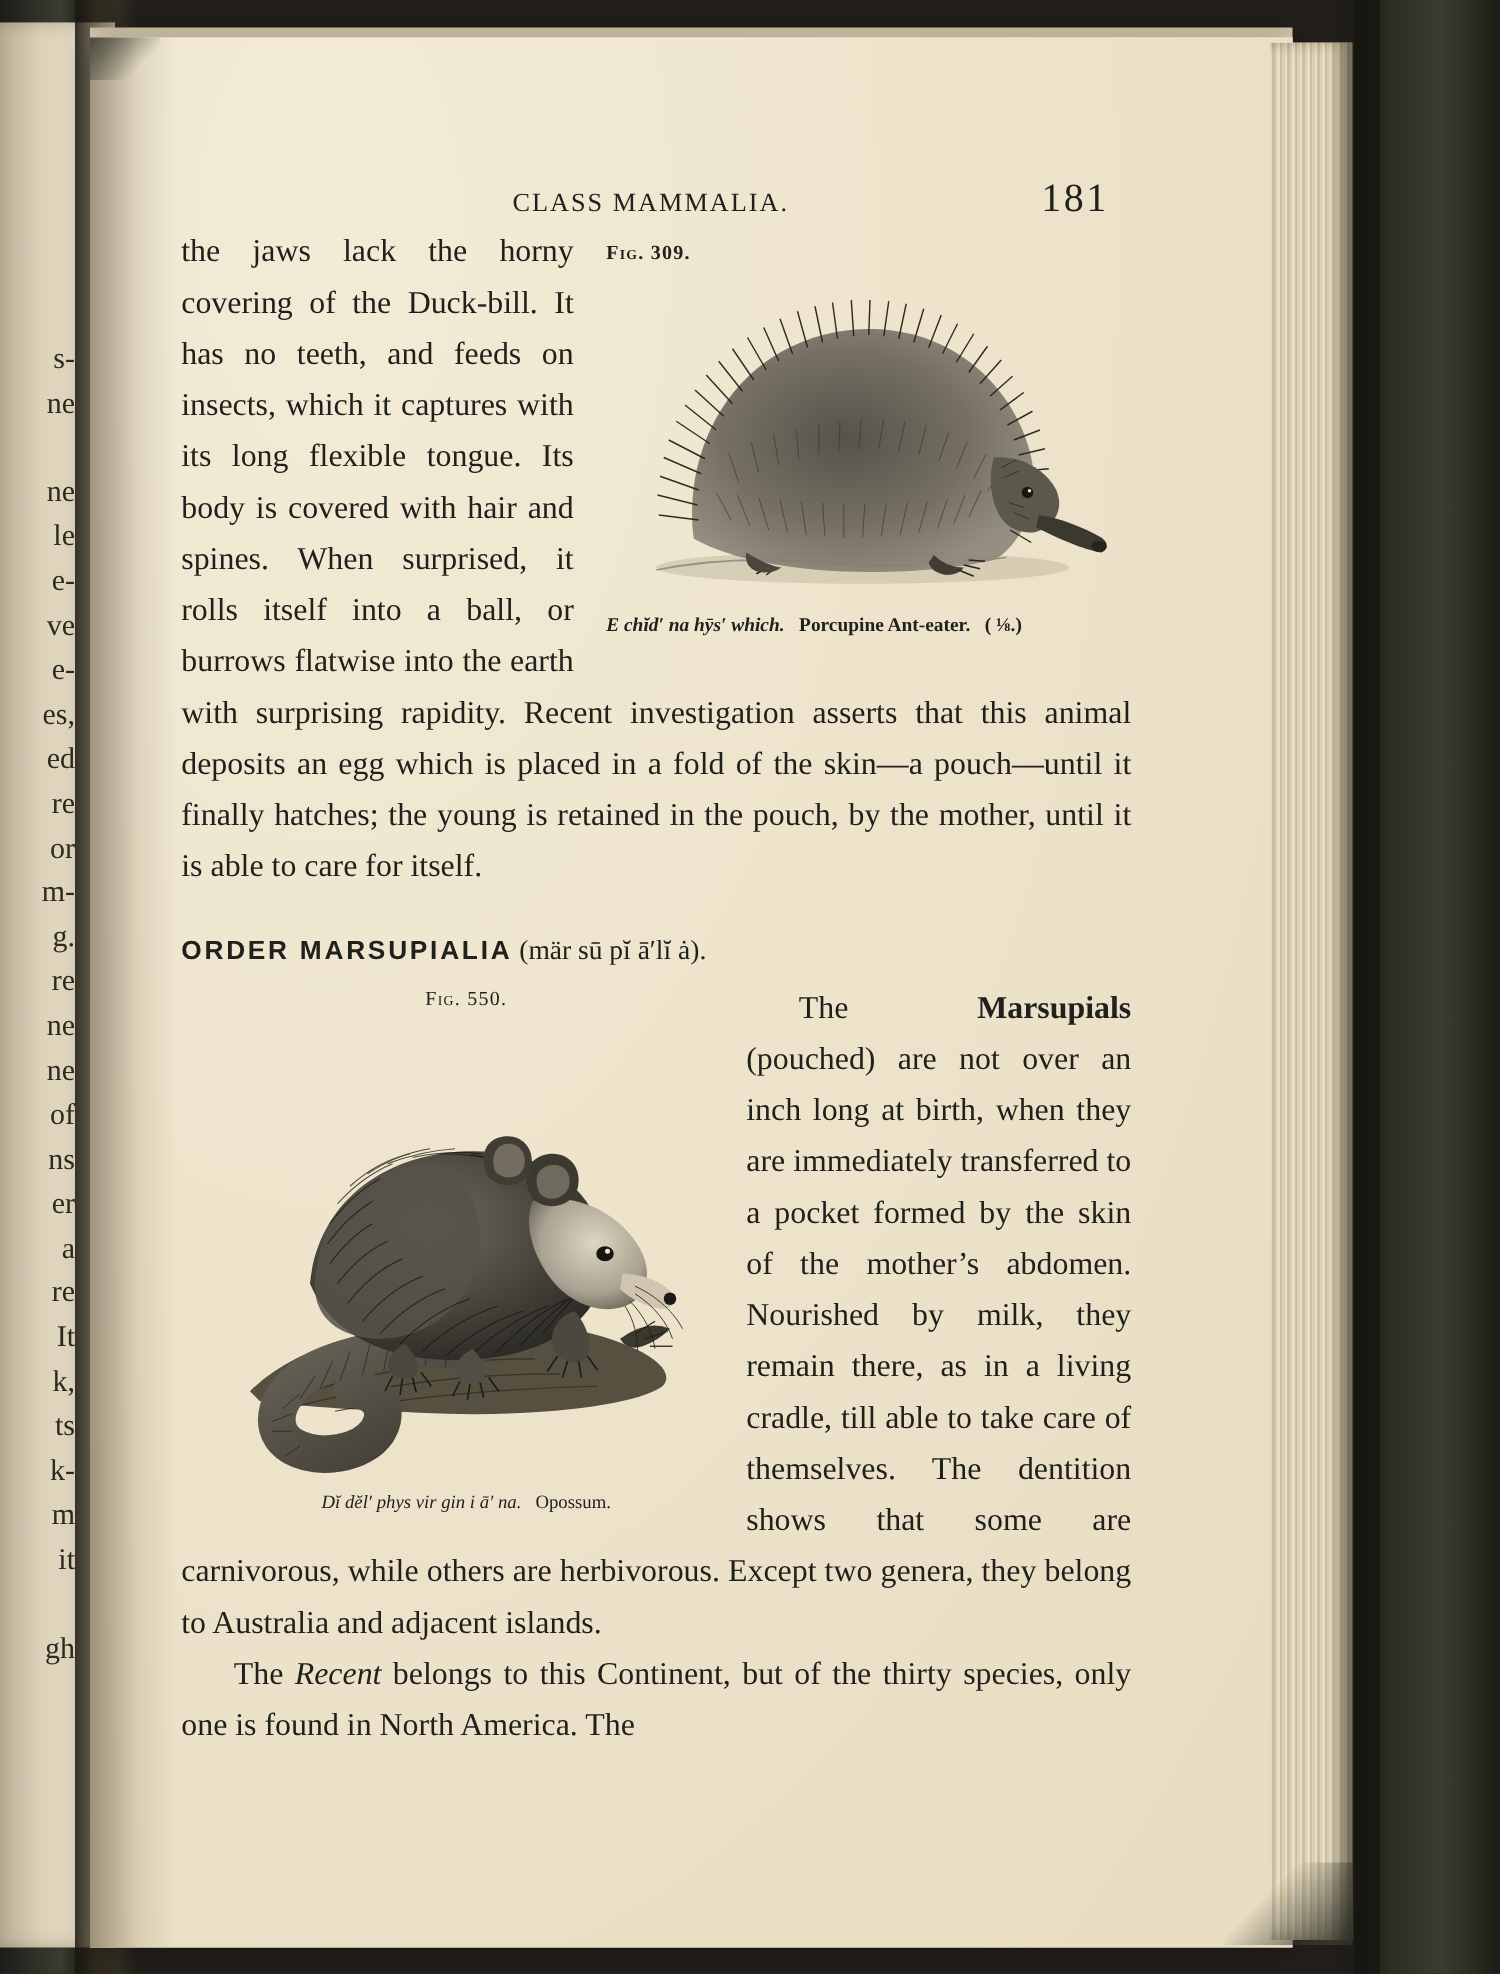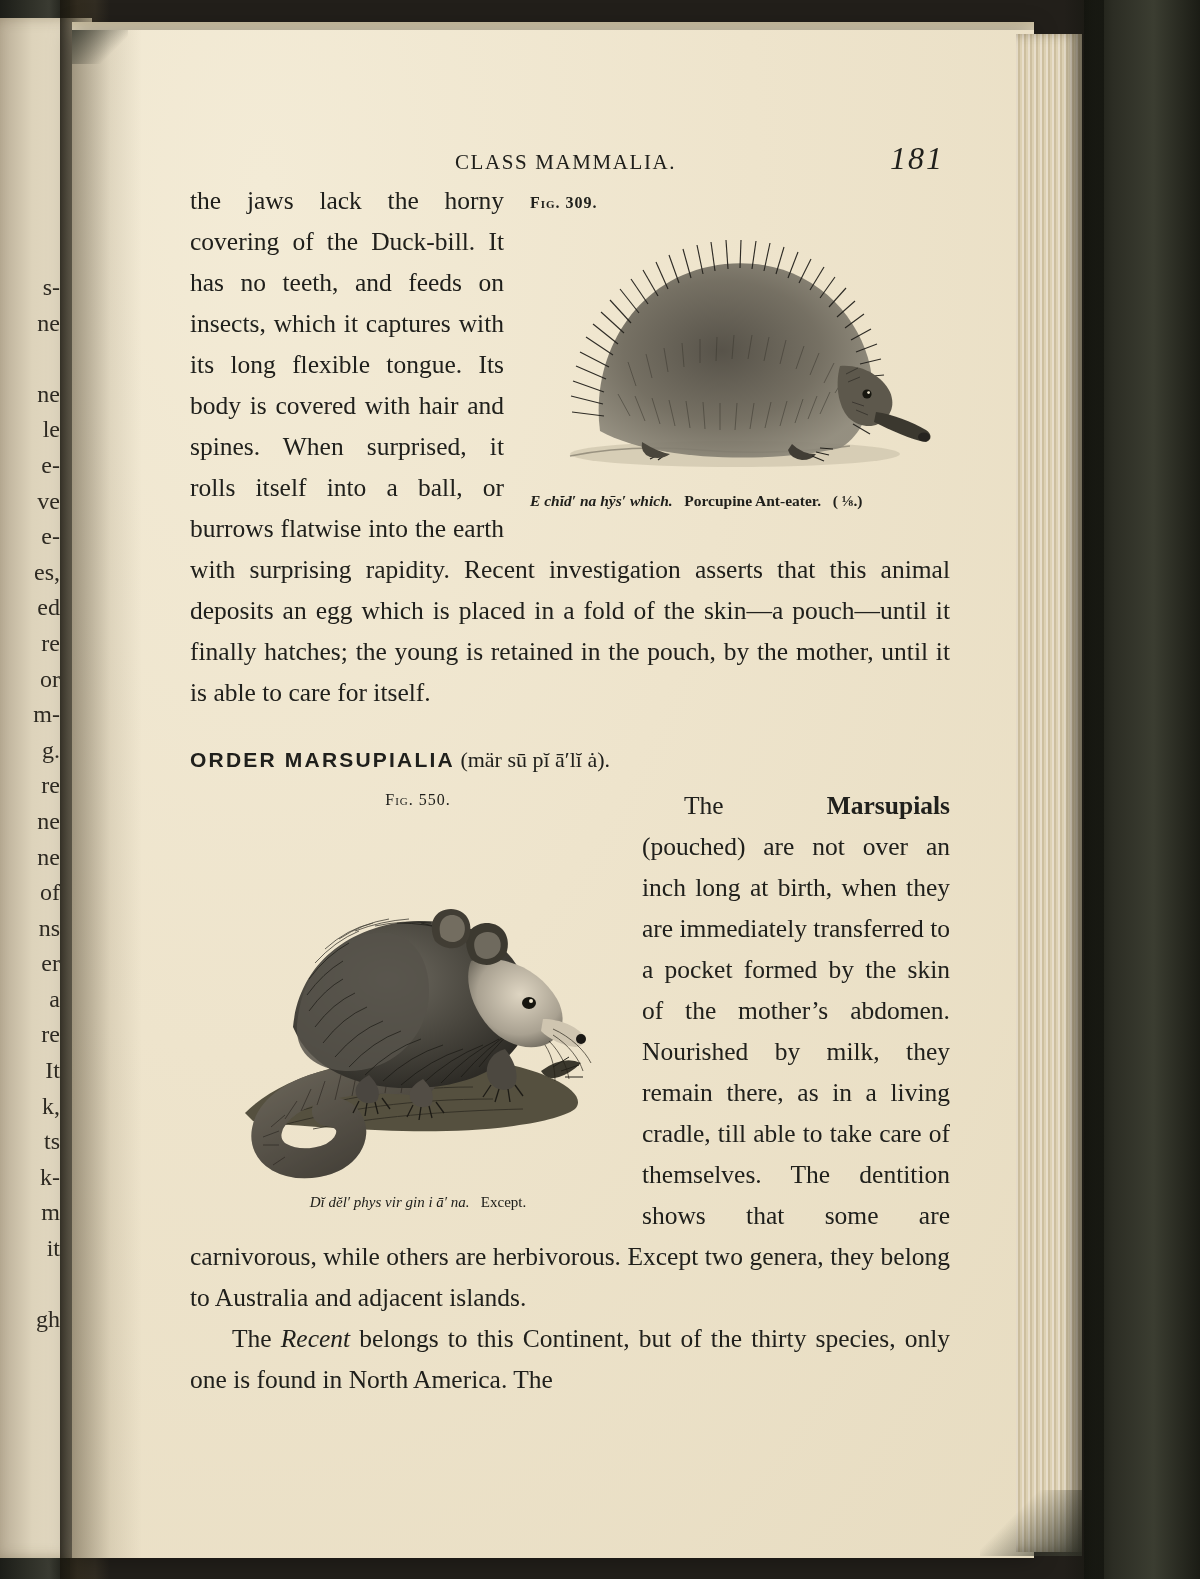--- a/index.html
+++ b/index.html
@@ -105,39 +105,37 @@
     background: linear-gradient(315deg, #3a3b30 0%, rgba(58,59,48,0) 65%);
   }
 
   
   .content {
     position: absolute;
     left: 145px;
     top: 140px;
     width: 760px;
     color: #20201c;
-    margin-left: 45px;
   }
   .running-head {
     position: relative;
     height: 40px;
   }
   .rh-title {
     position: absolute;
     left: 265px; top: 10px;
     font-size: 21px;
     letter-spacing: 1.6px;
     font-family: "Liberation Serif", serif;
   }
   .rh-page {
     position: absolute;
-    right: 6px; top: 0px;
+    right: 18px; top: 0px;
     font-size: 32px;
     letter-spacing: 2px;
-    font-style: italic;
   }
 
   .para {
     font-size: 25.5px;
     line-height: 41px;
     text-align: justify;
     text-justify: inter-word;
     margin: 0;
     font-family: "Liberation Serif", serif;
   }
@@ -500,21 +498,21 @@
         <g stroke="#1d1b16" stroke-width="1.3" fill="none">
           <path d="M190 292 l-6 12"></path>
             <path d="M198 294 l-2 13"></path>
             <path d="M206 293 l3 12"></path>
             <path d="M213 289 l8 11"></path>
         </g>
       </svg>
 
       <div class="fig-cap">
         <span class="sci">Dĭ dĕl′ phys   vir gin i ā′ na.</span>
-        &nbsp;&nbsp;<span>Except.</span>
+        &nbsp;&nbsp;<span>Opossum.</span>
       </div>
     </div>
 
     <p class="para indent">
       <span>The </span><b>Marsupials</b><span> (pouched) are not over an inch long at birth, when they are immediately transferred to a pocket formed by the skin of the mother’s abdomen.  Nourished by milk, they remain there, as in a living cradle, till able to take care of themselves.  The dentition shows that some are carnivorous, while others are herbivorous.  Except two genera, they belong to Australia and adjacent islands.</span>
     </p>
 
     <div class="clear"></div>
 
     <p class="para indent">

